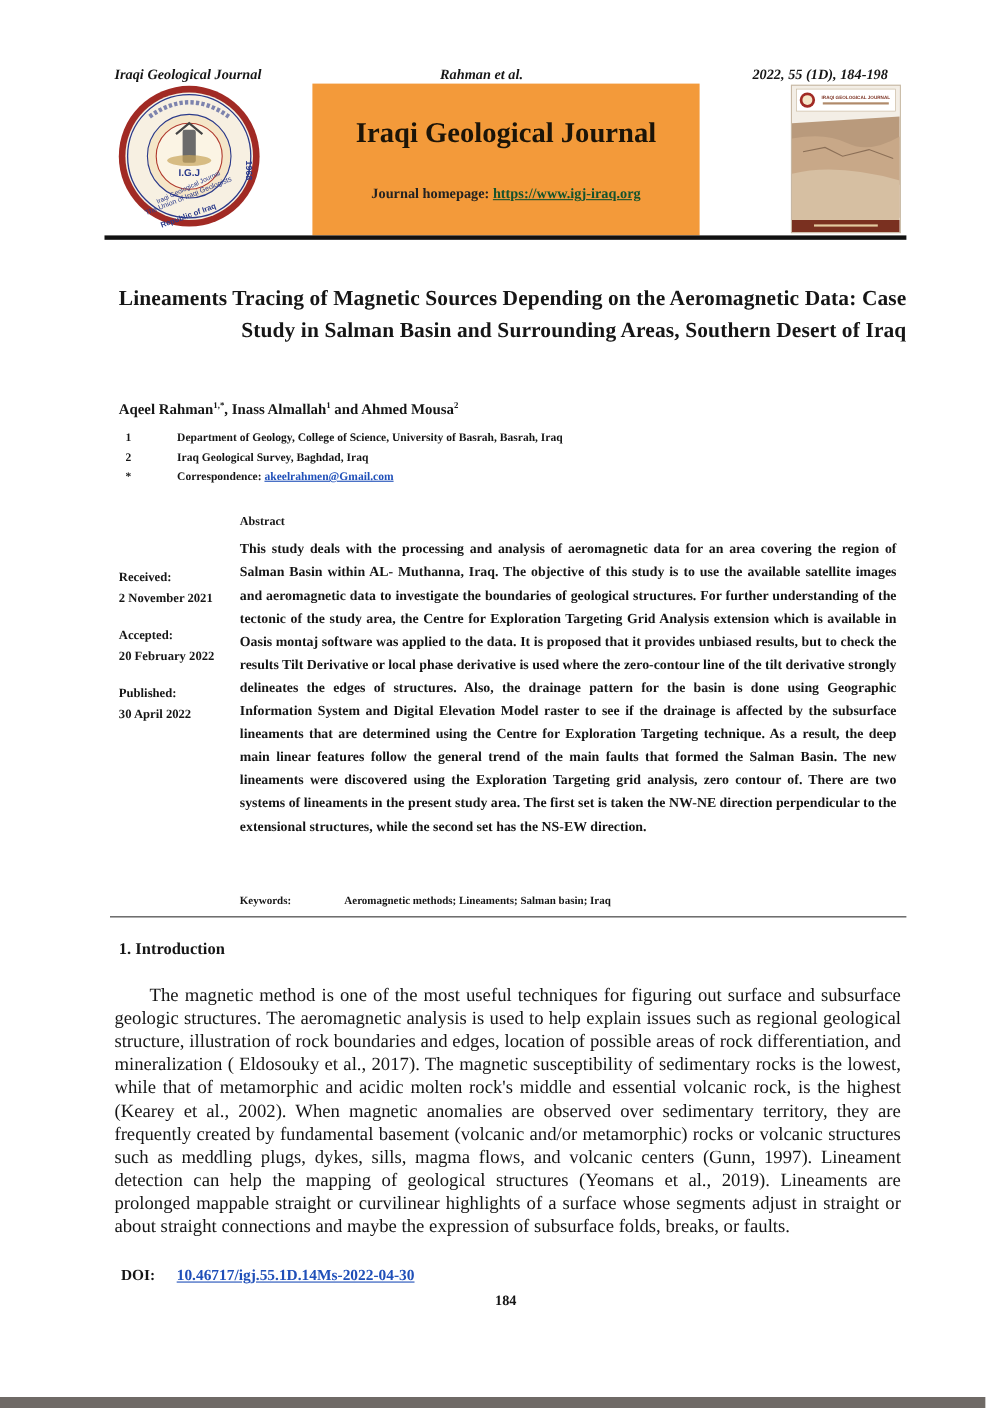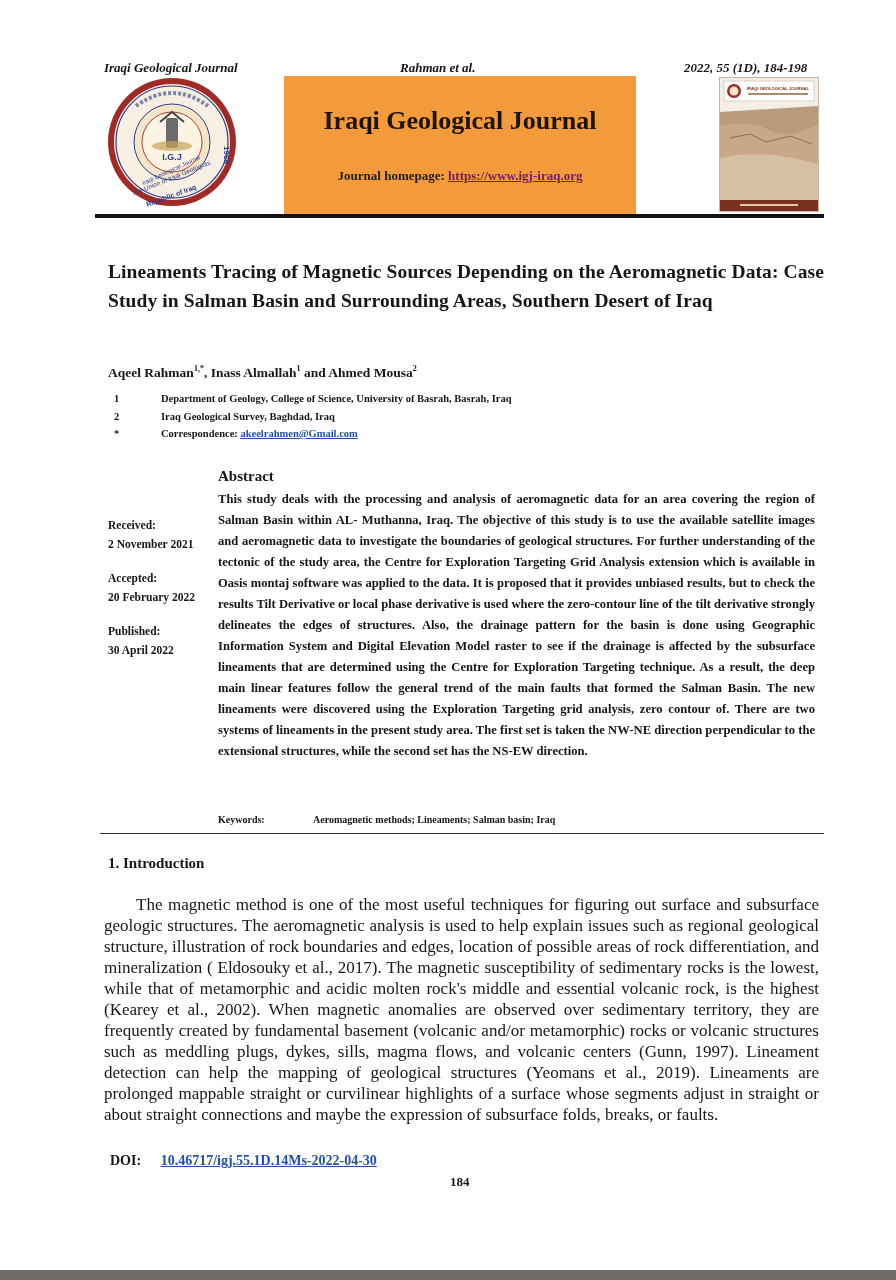--- a/index.html
+++ b/index.html
@@ -18,37 +18,37 @@
   .run-center { left: 400px; }
   .run-right { left: 684px; text-align: center; }
 
   
   .logo { left: 106px; top: 76px; width: 132px; height: 132px; }
 
   
   .banner { left: 284px; top: 76px; width: 352px; height: 138px; background: #f39a3a; }
   .banner-title { position: absolute; left: 0; right: 0; top: 30px; text-align: center; font-size: 26px; font-weight: bold; color: #1c1408; }
   .banner-home { position: absolute; left: 0; right: 0; top: 92px; text-align: center; font-size: 13px; font-weight: bold; color: #222; }
-  .banner-home a { color: #701a75; text-decoration: underline; }
+  .banner-home a { color: #14532d; text-decoration: underline; }
 
   
   .cover { left: 719px; top: 77px; width: 98px; height: 133px; border: 1px solid #c7b8a4; overflow: hidden; background: #f1ece4; }
 
   .rule-top { left: 95px; top: 214px; width: 729px; height: 4px; background: #111; }
 
-  .title { left: 108px; top: 257px; width: 716px; font-size: 19.5px; font-weight: bold; line-height: 29px; letter-spacing: 0.1px; }
+  .title { left: 108px; top: 257px; width: 716px; font-size: 19.5px; font-weight: bold; line-height: 29px; letter-spacing: 0.1px; text-align: right; }
 
   .authors { left: 108px; top: 364px; font-size: 13.5px; font-weight: bold; }
   .authors sup { font-size: 8px; }
 
   .affil { left: 114px; font-size: 10.5px; font-weight: bold; }
   .affil .mark { display: inline-block; width: 47px; }
   .affil a { color: #1f4fb8; text-decoration: underline; font-weight: bold; }
 
-  .abs-head { left: 218px; top: 468px; font-size: 15px; font-weight: bold; }
+  .abs-head { left: 218px; top: 468px; font-size: 11px; font-weight: bold; }
 
   .dates { left: 108px; font-size: 11.5px; font-weight: bold; line-height: 19px; margin-top: 28px; }
 
   .abstract { left: 218px; top: 489px; width: 597px; font-size: 12.6px; font-weight: bold; line-height: 21px; text-align: justify; }
 
   .keywords { left: 218px; top: 814px; font-size: 10px; font-weight: bold; }
   .keywords .lbl { display: inline-block; width: 95px; }
 
   .rule-mid { left: 100px; top: 833px; width: 724px; height: 1px; background: #333; }
 

